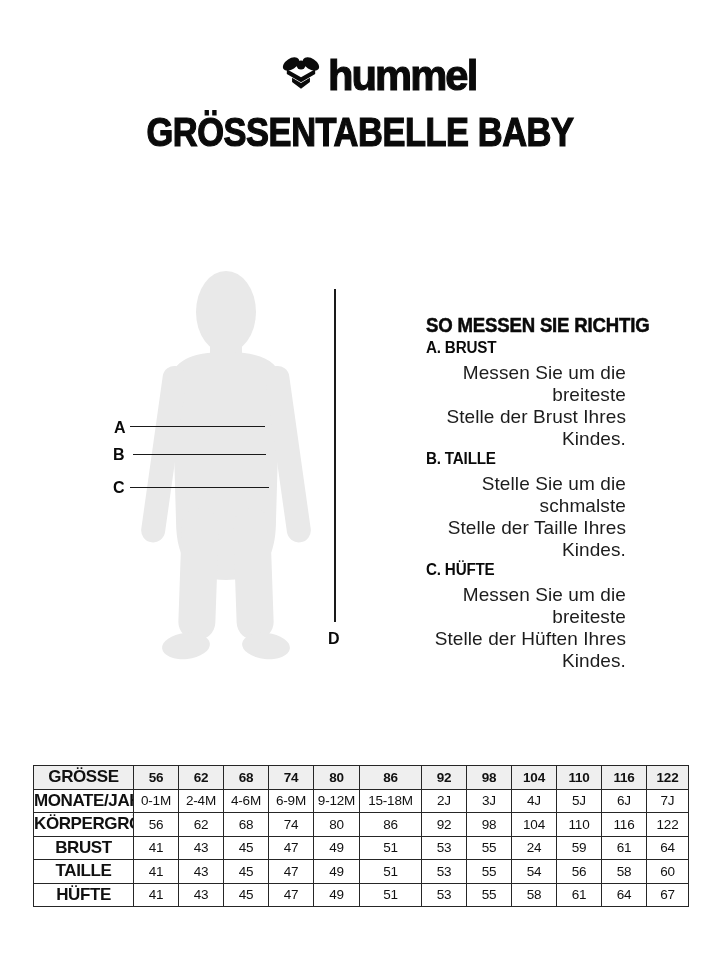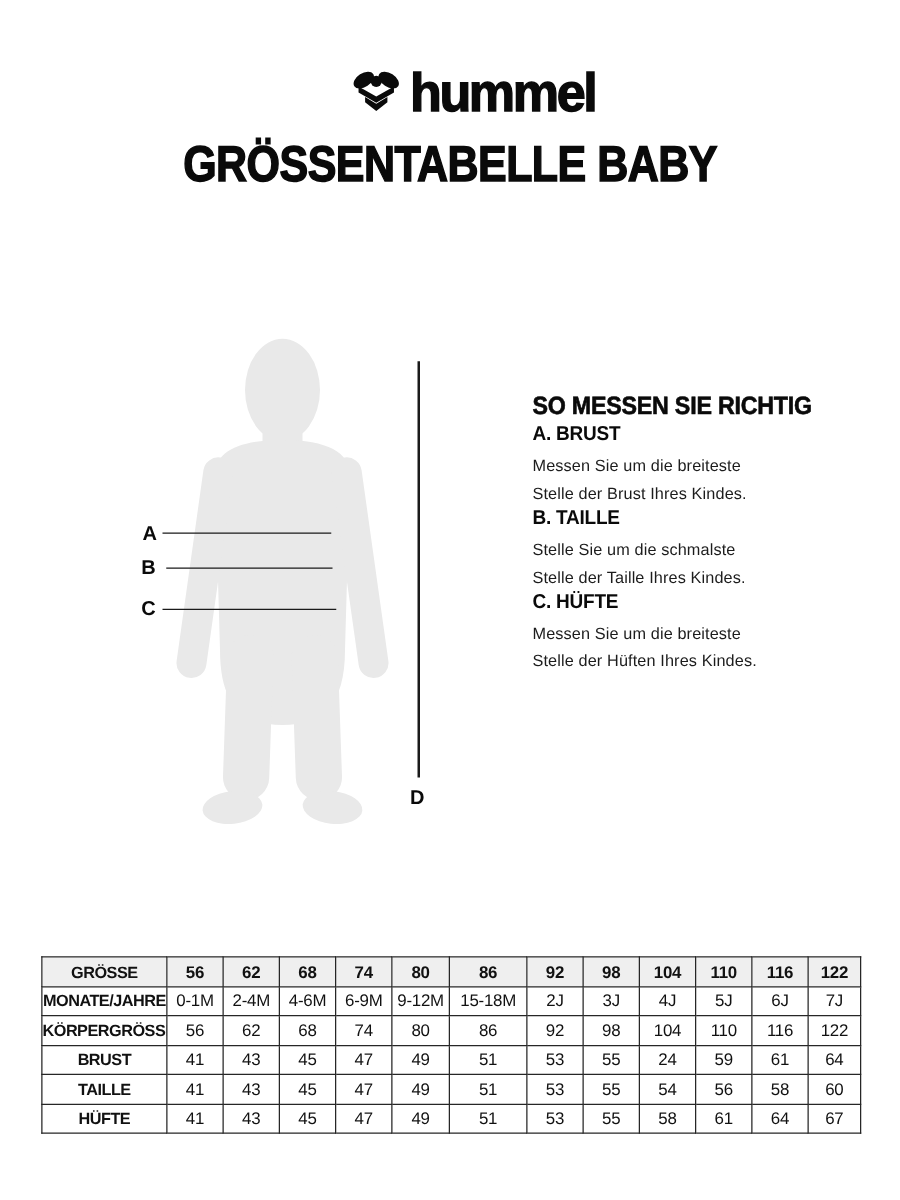--- a/index.html
+++ b/index.html
@@ -50,32 +50,32 @@
     font-size:20px; font-weight:bold; color:#0a0a0a; letter-spacing:-0.2px;
     -webkit-text-stroke:0.5px #0a0a0a; transform:scaleX(0.93); transform-origin:left center;
     white-space:nowrap; margin:0 0 2px 0;
   }
   .section { }
   .section .label {
     font-size:16px; font-weight:bold; color:#0a0a0a; letter-spacing:-0.2px;
     transform:scaleX(0.95); transform-origin:left center; white-space:nowrap;
     margin:0 0 5px 0;
   }
-  .section .body { font-size:13px; line-height:22px; color:#1c1c1c; letter-spacing:0.1px; margin:0; }
+  .section .body { font-size:19px; line-height:22px; color:#1c1c1c; letter-spacing:0.1px; margin:0;text-align:right; }
 
   
   .size-table-wrap { position:absolute; left:33px; top:765px; width:655px; }
   table.size-table { width:100%; border-collapse:collapse; table-layout:fixed; }
   table.size-table td, table.size-table th {
     border:1px solid #262626; text-align:center; vertical-align:middle;
     height:22.5px; padding:0; font-size:13.5px; font-weight:normal;
     letter-spacing:-0.2px; color:#111; background:#fff; overflow:hidden; white-space:nowrap;
   }
   table.size-table tr.head td { background:#efefef; font-weight:bold; }
-  table.size-table td.rowlabel { font-weight:bold; font-size:13px; letter-spacing:-0.4px; }
+  table.size-table td.rowlabel { font-weight:bold; font-size:17px; letter-spacing:-0.4px; }
 </style>
 </head>
 <body>
 
 <div class="page">
 
   <div class="logo">
     <span>
       <svg width="42" height="36" viewBox="0 0 40 34" xmlns="http://www.w3.org/2000/svg">
         <g fill="#0a0a0a">

